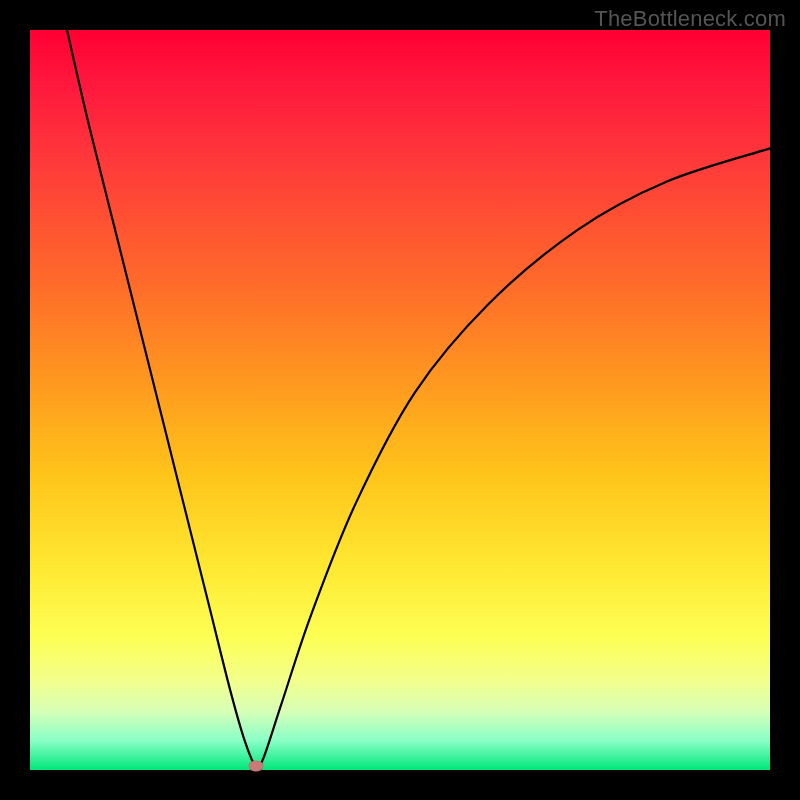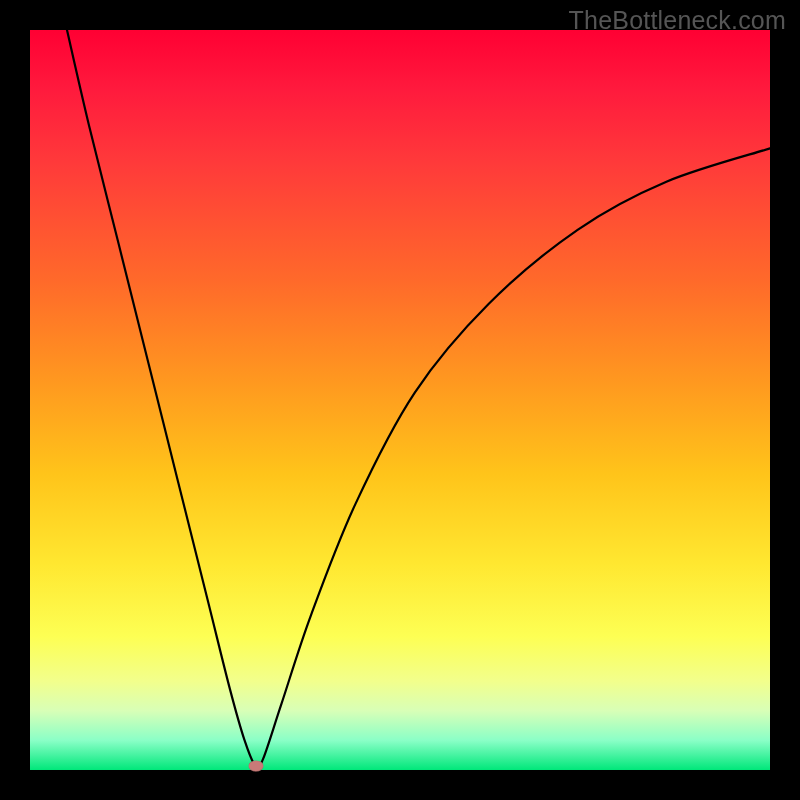--- a/index.html
+++ b/index.html
@@ -28,21 +28,21 @@
       #f2ff8c 88%,
       #d8ffb7 92%,
       #8affc7 96%,
       #00e77a 100%);
   }
   .watermark {
     position: absolute;
     top: 6px;
     right: 14px;
     font-family: Arial, Helvetica, sans-serif;
-    font-size: 25px;
+    font-size: 22px;
     font-weight: 500;
     color: #555;
     letter-spacing: 0.2px;
     user-select: none;
   }
   .marker {
     position: absolute;
     width: 15px;
     height: 11px;
     background: #c97a78;

